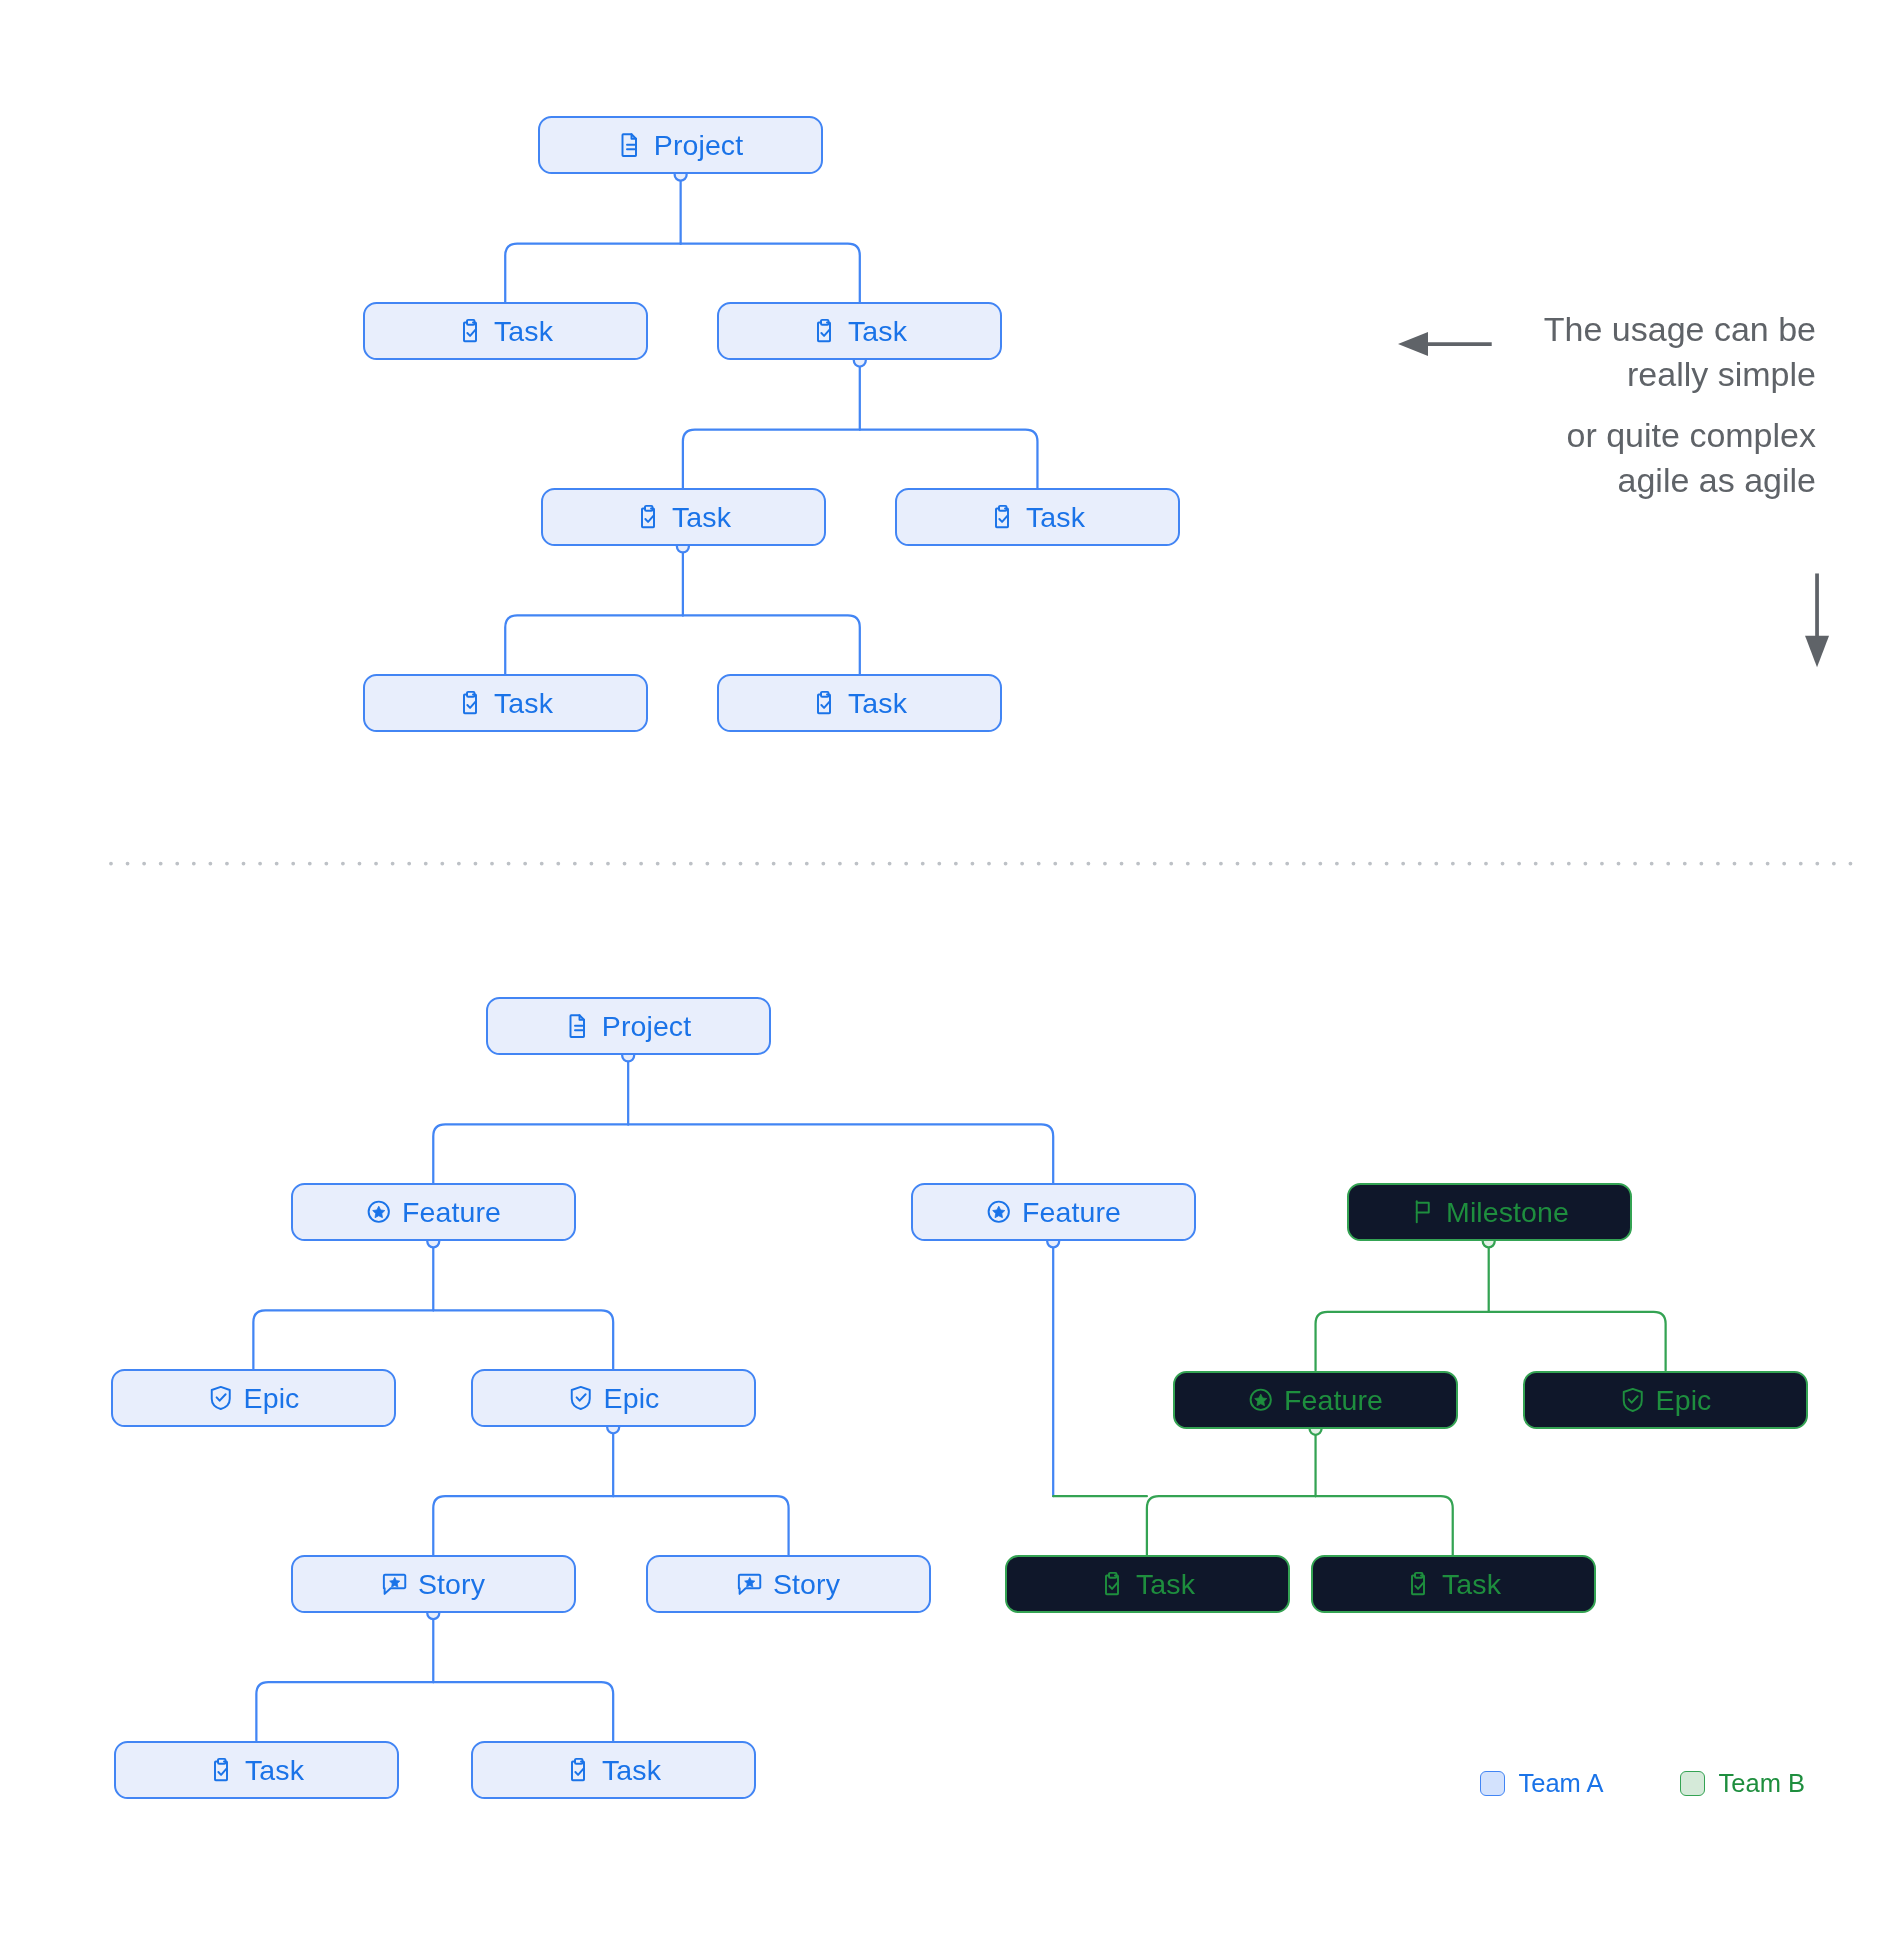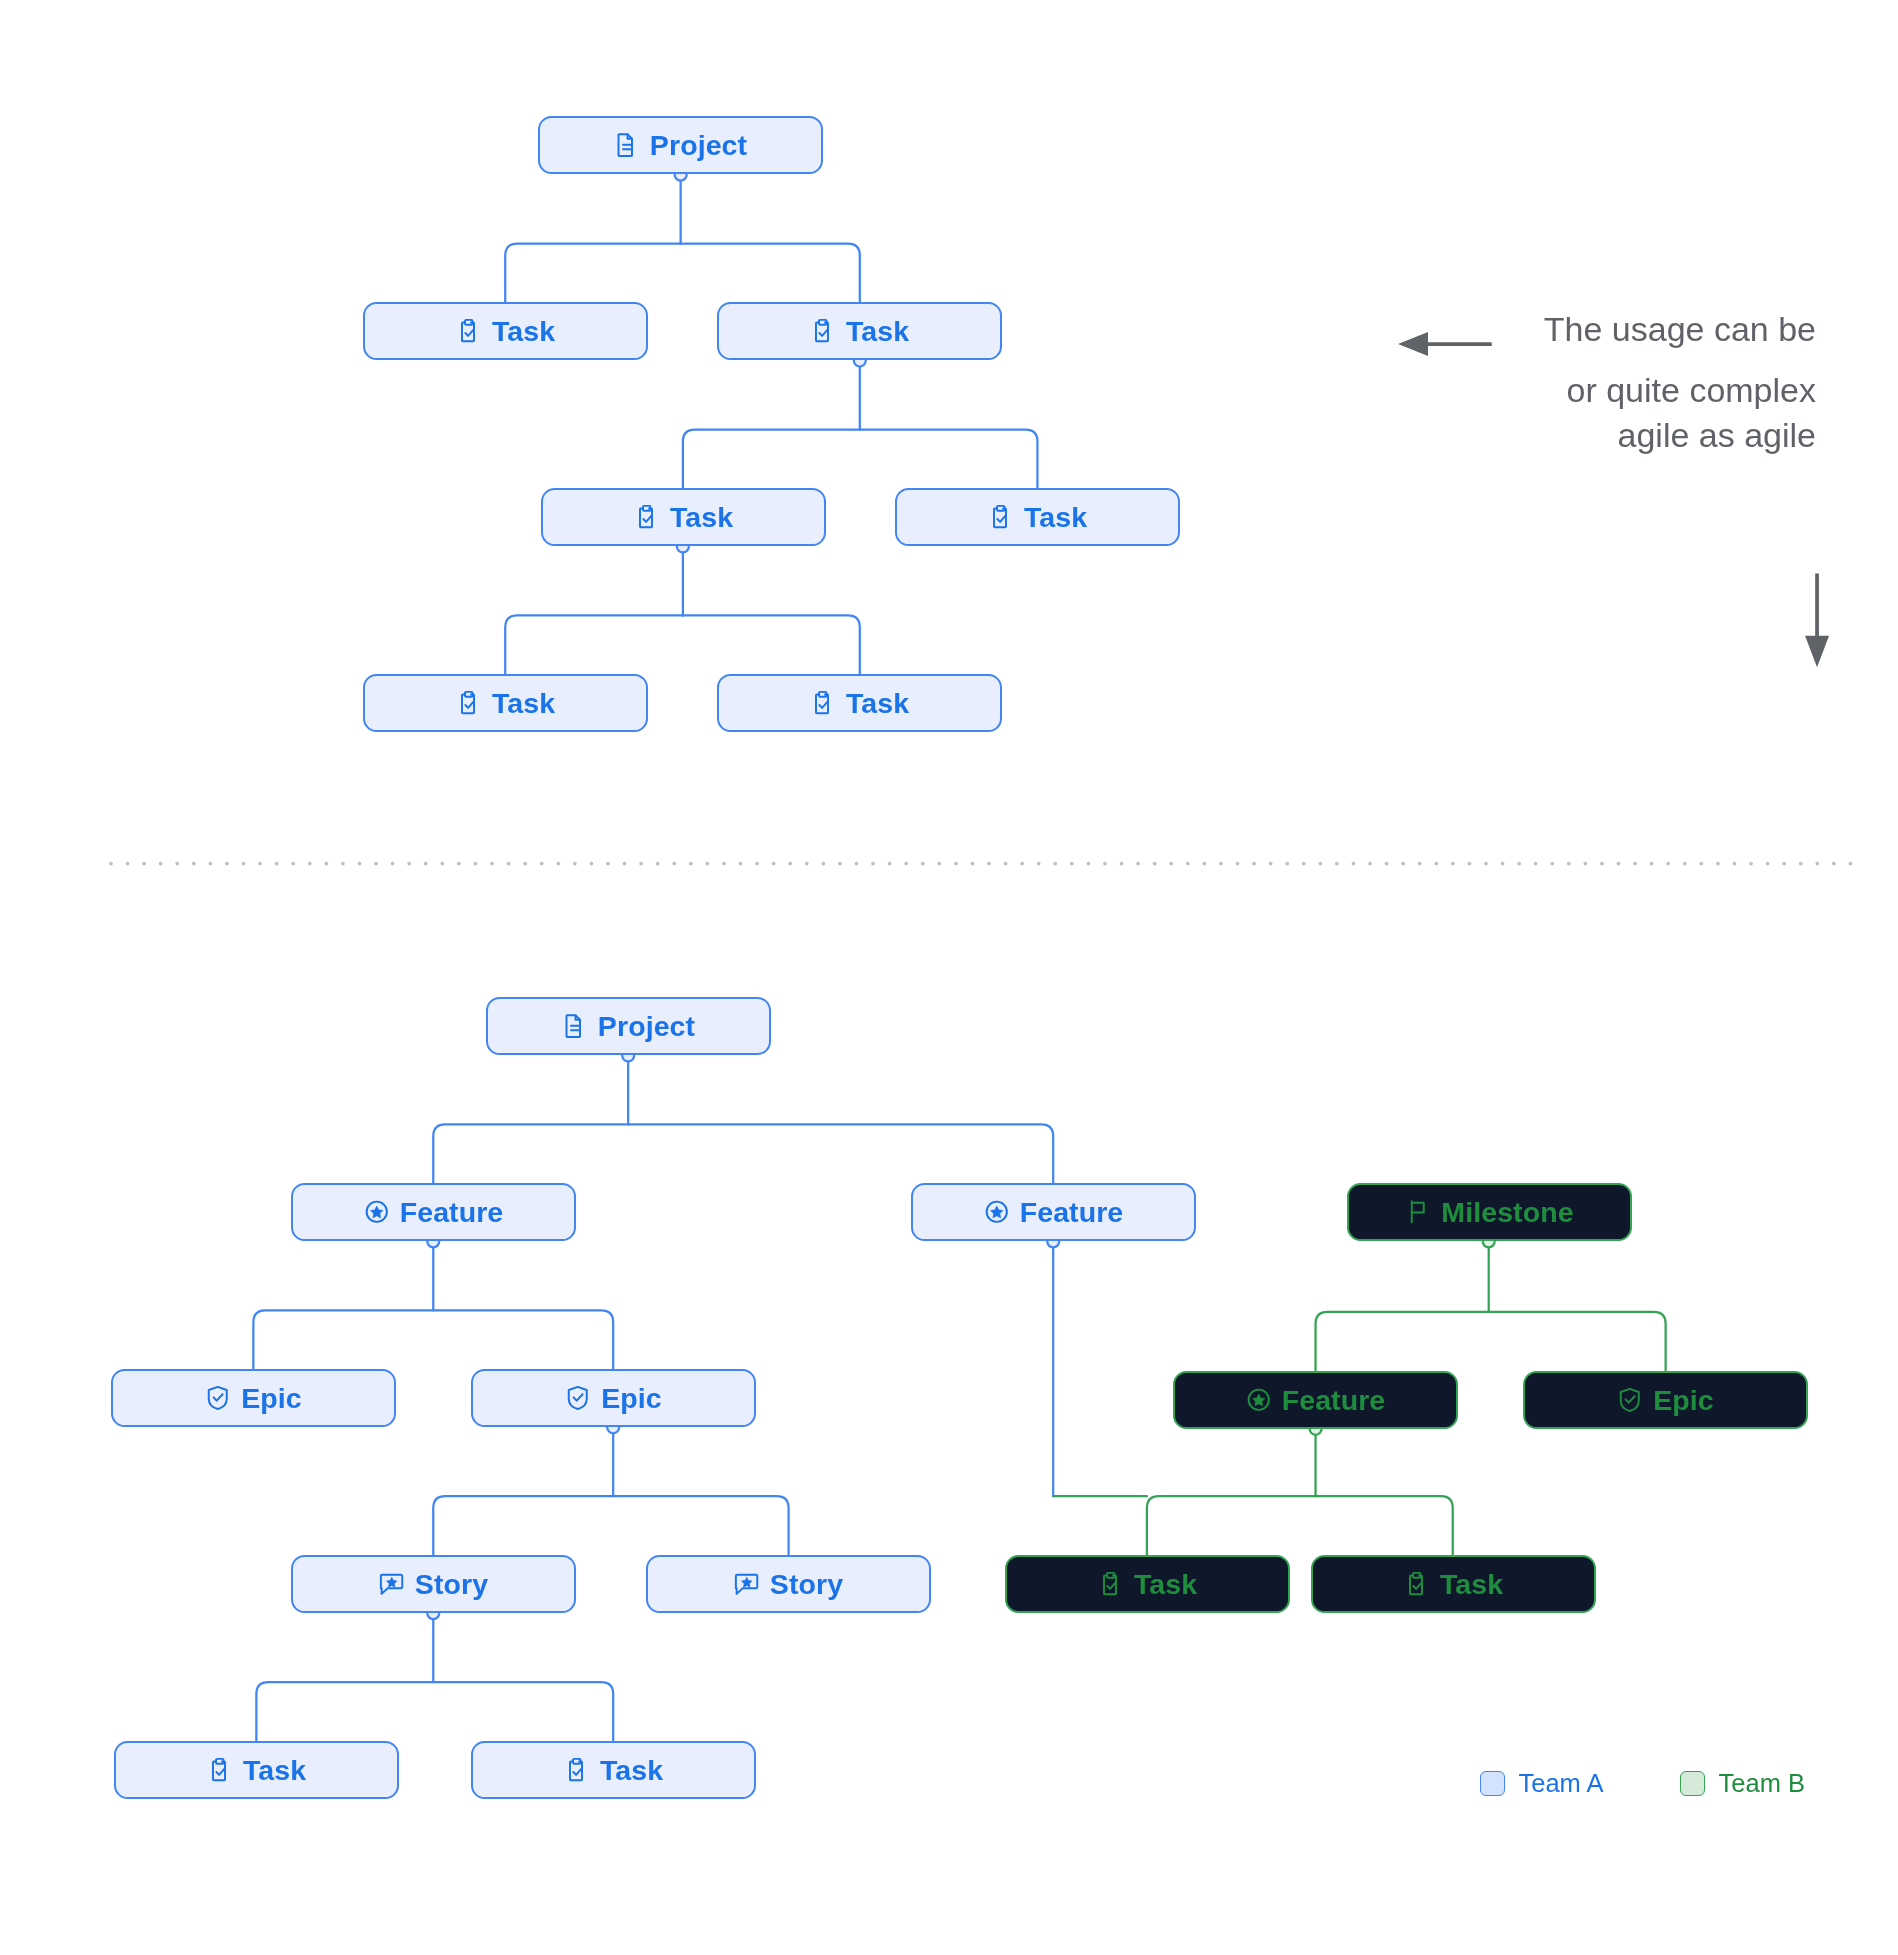--- a/index.html
+++ b/index.html
@@ -8,21 +8,21 @@
     font-family:"Liberation Sans","DejaVu Sans",sans-serif;
     -webkit-font-smoothing:antialiased;
   }
   #canvas{position:absolute;inset:0;width:1898px;height:1955px;}
   svg.layer{position:absolute;left:0;top:0;width:1898px;height:1955px;pointer-events:none;}
 
   .node{
     position:absolute;box-sizing:border-box;
     display:flex;align-items:center;justify-content:center;gap:10.5px;
     border-radius:13.5px;border-width:2.2px;border-style:solid;
-    font-size:28.5px;font-weight:700;letter-spacing:0.1px;
+    font-size:28.5px;font-weight:400;letter-spacing:0.1px;
     white-space:nowrap;
   }
   .node .lbl{line-height:1;}
   .node svg{display:block;flex:0 0 auto;}
 
   .team-a{background:#e8eefc;border-color:#4285f4;color:#1a73e8;}
   .team-b{background:#0f172a;border-color:#34a353;color:#1e8e3e;}
 
   .annot{
     position:absolute;color:#5f6368;font-size:34px;line-height:1.32;
@@ -289,20 +289,21 @@
         <span class="lbl">Task</span>
       </div>
     </div>
 
   <svg class="layer" viewBox="0 0 2532 2608" width="1898" height="1955">
     <line x1="148" y1="1152" x2="2470" y2="1152" stroke="#bdc1c6" stroke-width="5" stroke-linecap="round" stroke-dasharray="0.1 22"></line>
   </svg>
 
   <div class="annot" style="right:82px; top:307px; width:352px;">
     <div>The usage can be</div>
+    <div>really simple</div>
     <div style="height:16.5px"></div>
     <div>or quite complex</div>
     <div>agile as agile</div>
   </div>
 
   <svg class="layer" viewBox="0 0 2532 2608" width="1898" height="1955">
     <g>
       <line x1="1880" y1="459" x2="1990" y2="459" stroke="#5f6368" stroke-width="5"></line>
       <path d="M1865 459 L1905 443 L1905 475 Z" fill="#5f6368"></path>
     </g>

